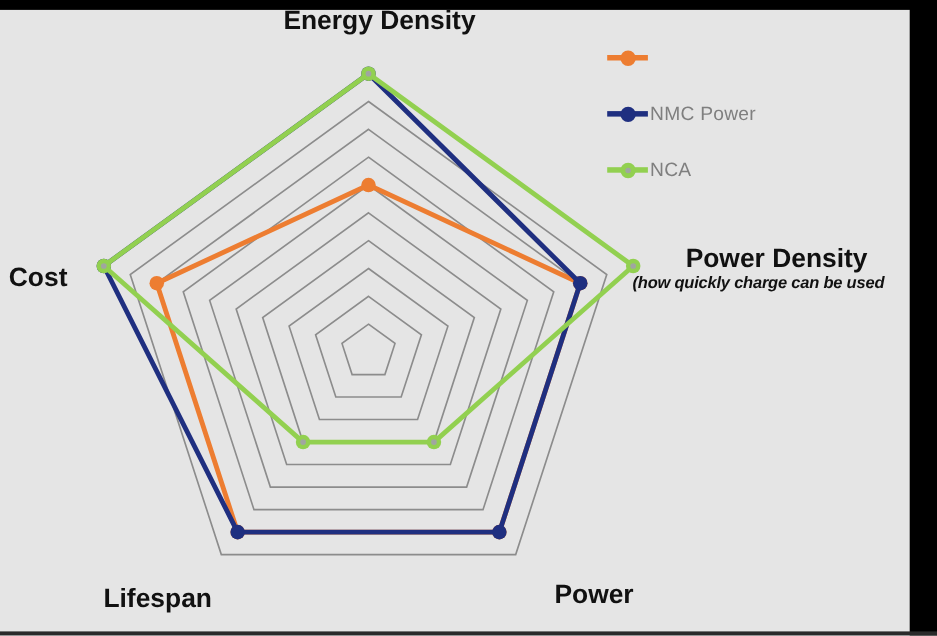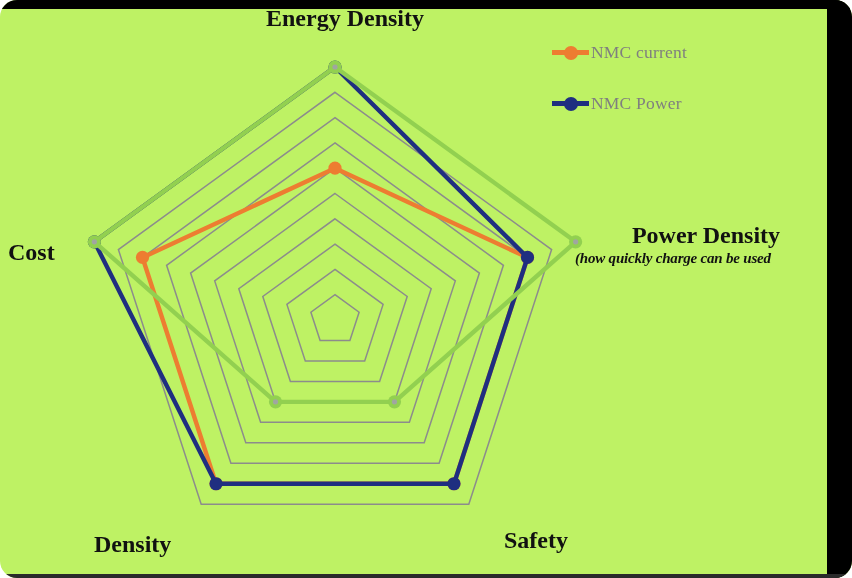--- a/index.html
+++ b/index.html
@@ -1,19 +1,18 @@
 <!DOCTYPE html>
 <html><head>
 <meta charset="utf-8">
 <style>
   html,body{margin:0;padding:0;background:#ffffff;}
   #stage{
-    position:relative;width:852px;height:578px;background:#bef264;overflow:hidden;
-    font-family:Liberation Serif, serif;
-    border-radius:17px;
+    position:relative;width:852px;height:578px;background:#e5e5e5;overflow:hidden;
+    font-family:Liberation Sans, sans-serif;
   }
   .bar{position:absolute;z-index:6;}
   #top-bar{left:0;top:0;width:852px;height:9px;}
   #right-bar{right:0;top:0;width:25px;height:578px;}
   #bottom-bar{left:0;bottom:0;width:852px;height:4px;}
   #radar-svg{position:absolute;left:0;top:0;z-index:1;}
   .axis-label{
     position:absolute;z-index:3;color:#111111;font-weight:bold;
     font-size:24px;line-height:1.05;white-space:nowrap;
   }
@@ -80,34 +79,41 @@
       <circle cx="275.51613246800173" cy="401.8725198307447" r="2.6" fill="#A0A6A0"></circle>
       <circle cx="94.38270137732616" cy="241.81870042313824" r="6.6" fill="#92D050"></circle>
       <circle cx="94.38270137732616" cy="241.81870042313824" r="2.6" fill="#A0A6A0"></circle>
     </svg>
 
   <div class="axis-label centered" style="left:195px;top:6px;width:300px;">Energy Density</div>
 
   <div class="axis-label centered" style="left:596px;top:223px;width:220px;">Power Density</div>
   <div class="axis-sublabel" style="left:575px;top:250px;">(how quickly charge can be used</div>
 
-  <div class="axis-label" style="left:504px;top:528px;">Safety</div>
+  <div class="axis-label" style="left:504px;top:528px;">Power</div>
 
-  <div class="axis-label" style="left:94px;top:532px;">Density</div>
+  <div class="axis-label" style="left:94px;top:532px;">Lifespan</div>
 
   <div class="axis-label" style="left:8px;top:240px;">Cost</div>
 
   <div id="legend">
     <div class="legend-entry">
       <span class="legend-marker" style="background: rgb(237, 125, 49);">
         <span class="legend-dot" style="background: rgb(237, 125, 49);"></span>
       </span>
-      <span class="legend-label" style="color: rgb(127, 127, 127);">NMC current</span>
     </div>
     <div class="legend-entry">
       <span class="legend-marker" style="background: rgb(31, 47, 128);">
         <span class="legend-dot" style="background: rgb(31, 47, 128);"></span>
       </span>
       <span class="legend-label" style="color: rgb(127, 127, 127);">NMC Power</span>
     </div>
+    <div class="legend-entry">
+      <span class="legend-marker" style="background: rgb(146, 208, 80);">
+        <span class="legend-dot" style="background: rgb(146, 208, 80);">
+            <span class="legend-dot-inner" style="background: rgb(160, 166, 160);"></span>
+          </span>
+      </span>
+      <span class="legend-label" style="color: rgb(127, 127, 127);">NCA</span>
+    </div>
   </div>
 
 </div>
 
 </body></html>

